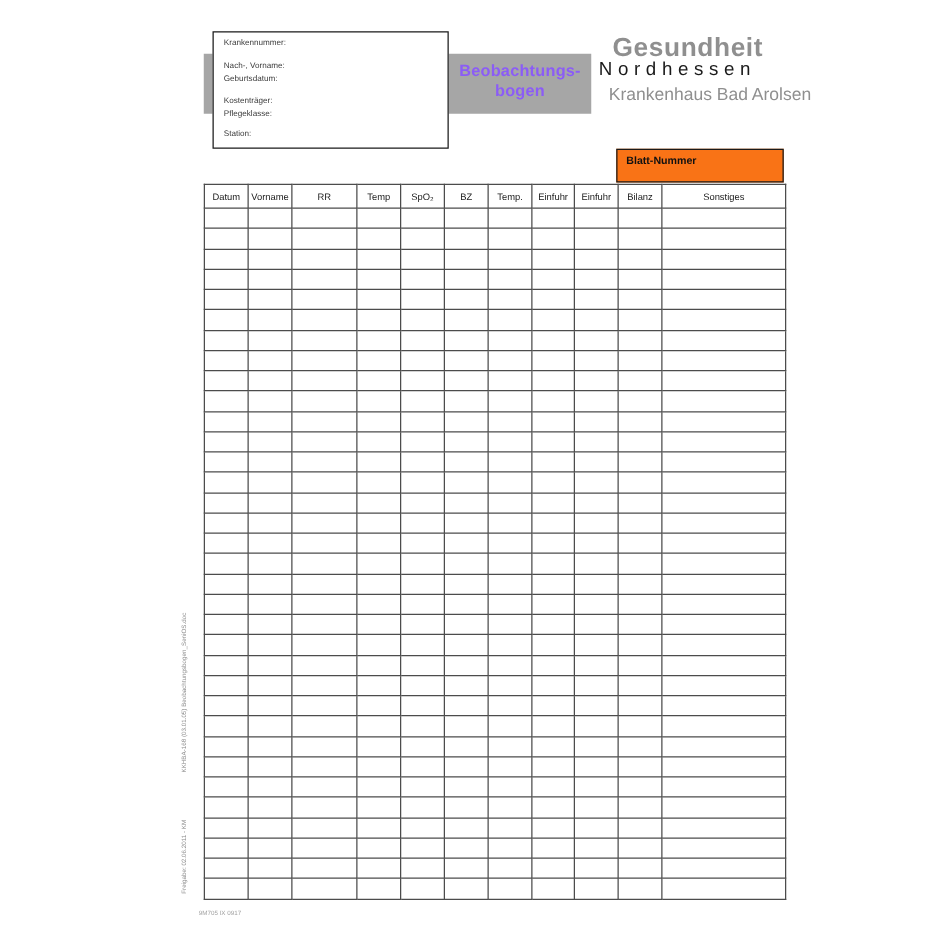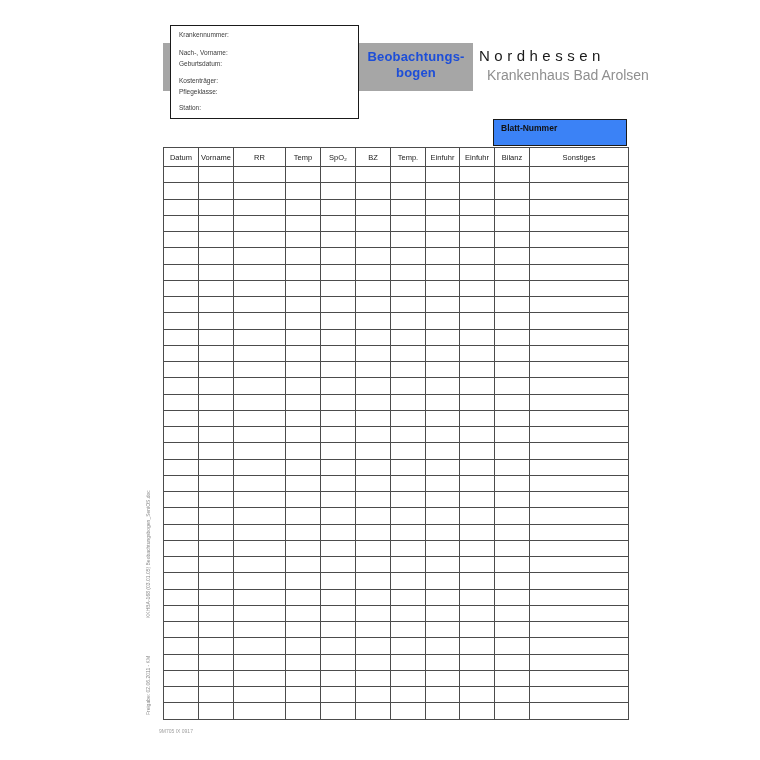--- a/index.html
+++ b/index.html
@@ -5,39 +5,39 @@
   html,body{margin:0;padding:0;background:#ffffff;}
   body{width:760px;height:760px;position:relative;overflow:hidden;
        font-family:"Liberation Sans", sans-serif;color:#222;}
   .page{position:absolute;inset:0;background:#fff;}
 
   
   .title-band{position:absolute;left:163px;top:43px;width:310px;height:48px;
               background:#a6a6a6;}
   .band-title{position:absolute;left:358px;top:49px;width:116px;height:36px;
               text-align:center;font-weight:bold;font-size:13px;line-height:16px;
-              color:#1d4ed8;letter-spacing:.2px;}
+              color:#8b5cf6;letter-spacing:.2px;}
 
   
   .patient-box{position:absolute;left:170px;top:25px;width:187px;height:92px;
                background:#fff;border:1.5px solid #1a1a1a;z-index:2;}
   .pfield{position:absolute;left:8px;font-size:6.5px;color:#3c3c3c;white-space:nowrap;}
   .pf0{top:5px;} .pf1{top:23px;} .pf2{top:34px;} .pf3{top:51px;} .pf4{top:62px;} .pf5{top:78px;}
 
   
   .logo-top{position:absolute;left:490px;top:27px;font-size:21px;font-weight:bold;
             color:#8f8f8f;letter-spacing:.5px;white-space:nowrap;}
   .logo-bottom{position:absolute;left:479px;top:47px;font-size:15px;color:#1a1a1a;
             letter-spacing:4.5px;white-space:nowrap;}
   .logo-sub{position:absolute;left:487px;top:67px;font-size:14px;color:#8f8f8f;
             white-space:nowrap;}
 
   
   .sheet-box{position:absolute;left:493px;top:119px;width:134px;height:27px;
-             border:1.5px solid #1a1a1a;background:#3b82f6;box-sizing:border-box;}
+             border:1.5px solid #1a1a1a;background:#f97316;box-sizing:border-box;}
   .sheet-label{position:absolute;left:7px;top:3px;font-size:8.5px;font-weight:bold;color:#111;}
 
   
   .table-wrap{position:absolute;left:163px;top:147px;}
   table{border-collapse:collapse;table-layout:fixed;width:465px;
         border:1.5px solid #222;padding-left:40px;}
   th,td{border:1px solid #4c4c4c;padding:0;margin:0;}
   thead tr{height:19px;}
   tbody tr{height:16.26px;}
   th{font-weight:normal;font-size:7.5px;color:#222;text-align:center;
@@ -64,20 +64,21 @@
 
   <div class="patient-box">
     <span class="pfield pf0">Krankennummer:</span>
     <span class="pfield pf1">Nach-, Vorname:</span>
     <span class="pfield pf2">Geburtsdatum:</span>
     <span class="pfield pf3">Kostenträger:</span>
     <span class="pfield pf4">Pflegeklasse:</span>
     <span class="pfield pf5">Station:</span>
   </div>
 
+  <div class="logo-top">Gesundheit</div>
   <div class="logo-bottom">Nordhessen</div>
   <div class="logo-sub">Krankenhaus Bad Arolsen</div>
 
   <div class="sheet-box">
     <span class="sheet-label">Blatt-Nummer</span>
   </div>
 
   <div class="table-wrap">
     <table>
       <colgroup>

